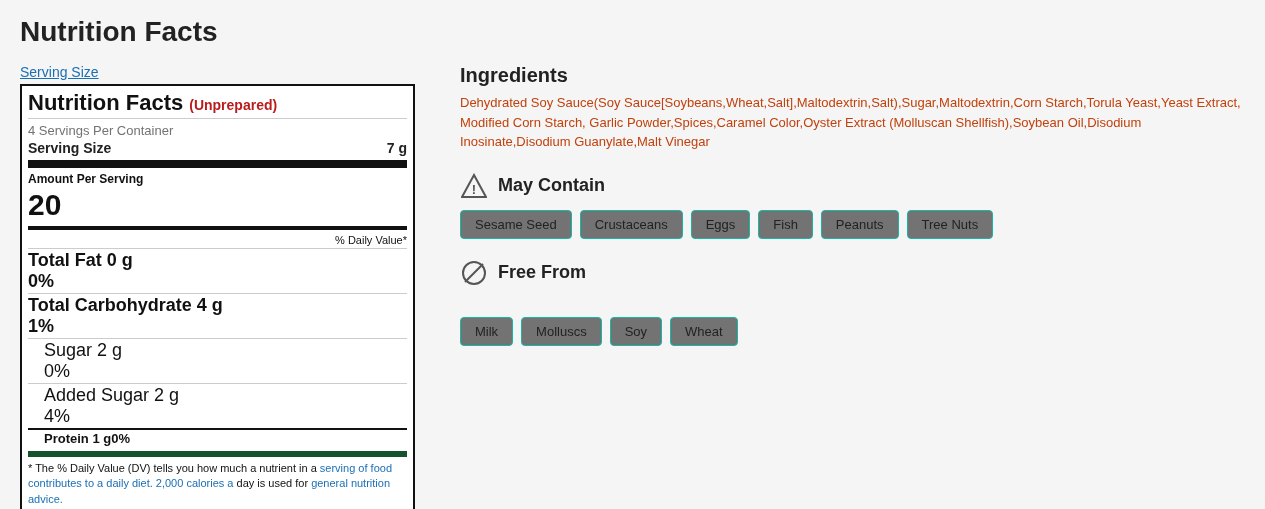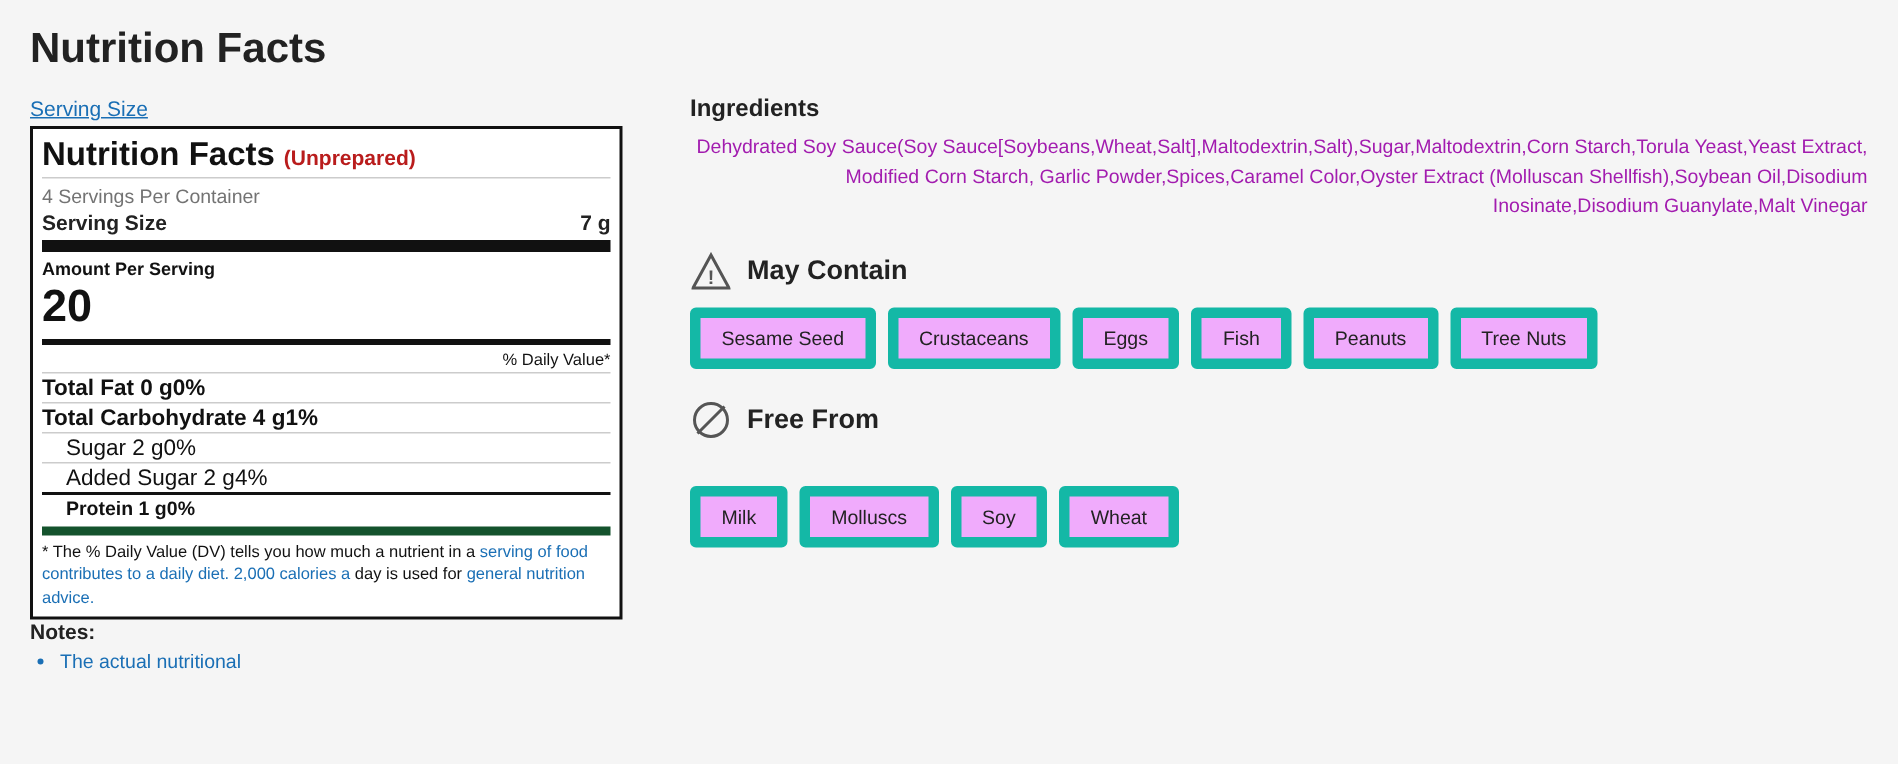--- a/index.html
+++ b/index.html
@@ -101,24 +101,26 @@
       margin: 4px 0;
     }
     .nf-dv-header {
       text-align: right;
       font-size: 11px;
       color: #111;
       margin-bottom: 2px;
     }
     .nf-row {
       display: flex;
-      font-size: 15px;
+      justify-content: space-between;
+      font-size: 18px;
       border-top: 1px solid #ccc;
       padding: 1px 0;
       color: #111;
+      flex-direction: column;
     }
     .nf-row.bold { font-weight: bold; }
     .nf-row.indent { padding-left: 16px; font-weight: normal; }
     .nf-protein-row {
       display: flex;
       font-size: 13px;
       border-top: 2px solid #111;
       padding: 1px 16px;
       font-weight: bold;
       color: #111;
@@ -151,28 +153,27 @@
     
     .right-panel {
       flex: 1;
       min-width: 500px;
     }
     .ingredients-section {
       margin-bottom: 20px;
     }
     .ingredients-title {
       font-weight: bold;
-      font-size: 16px;
+      font-size: 20px;
       margin-bottom: 6px;
     }
     .ingredients-text {
       font-size: 13px;
-      color: #a21caf;
+      color: #c2410c;
       line-height: 1.5;
-      text-align: right;
     }
     .allergen-section {
       margin-bottom: 20px;
     }
     .allergen-header {
       display: flex;
       align-items: center;
       gap: 10px;
       font-size: 18px;
       font-weight: bold;
@@ -184,25 +185,25 @@
       display: inline-flex;
       align-items: center;
       justify-content: center;
     }
     .allergen-tags {
       display: flex;
       flex-wrap: wrap;
       gap: 8px;
     }
     .allergen-tag {
-      border: 7px solid #14b8a6;
+      border: 1px solid #14b8a6;
       border-radius: 4px;
       padding: 6px 14px;
       font-size: 13px;
-      background: #f0abfc;
+      background: #737373;
       color: #222;
     }
   </style>
 </head>
 <body>
 
 <div class="page-title">Nutrition Facts</div>
 
 <div class="main-layout">
 

